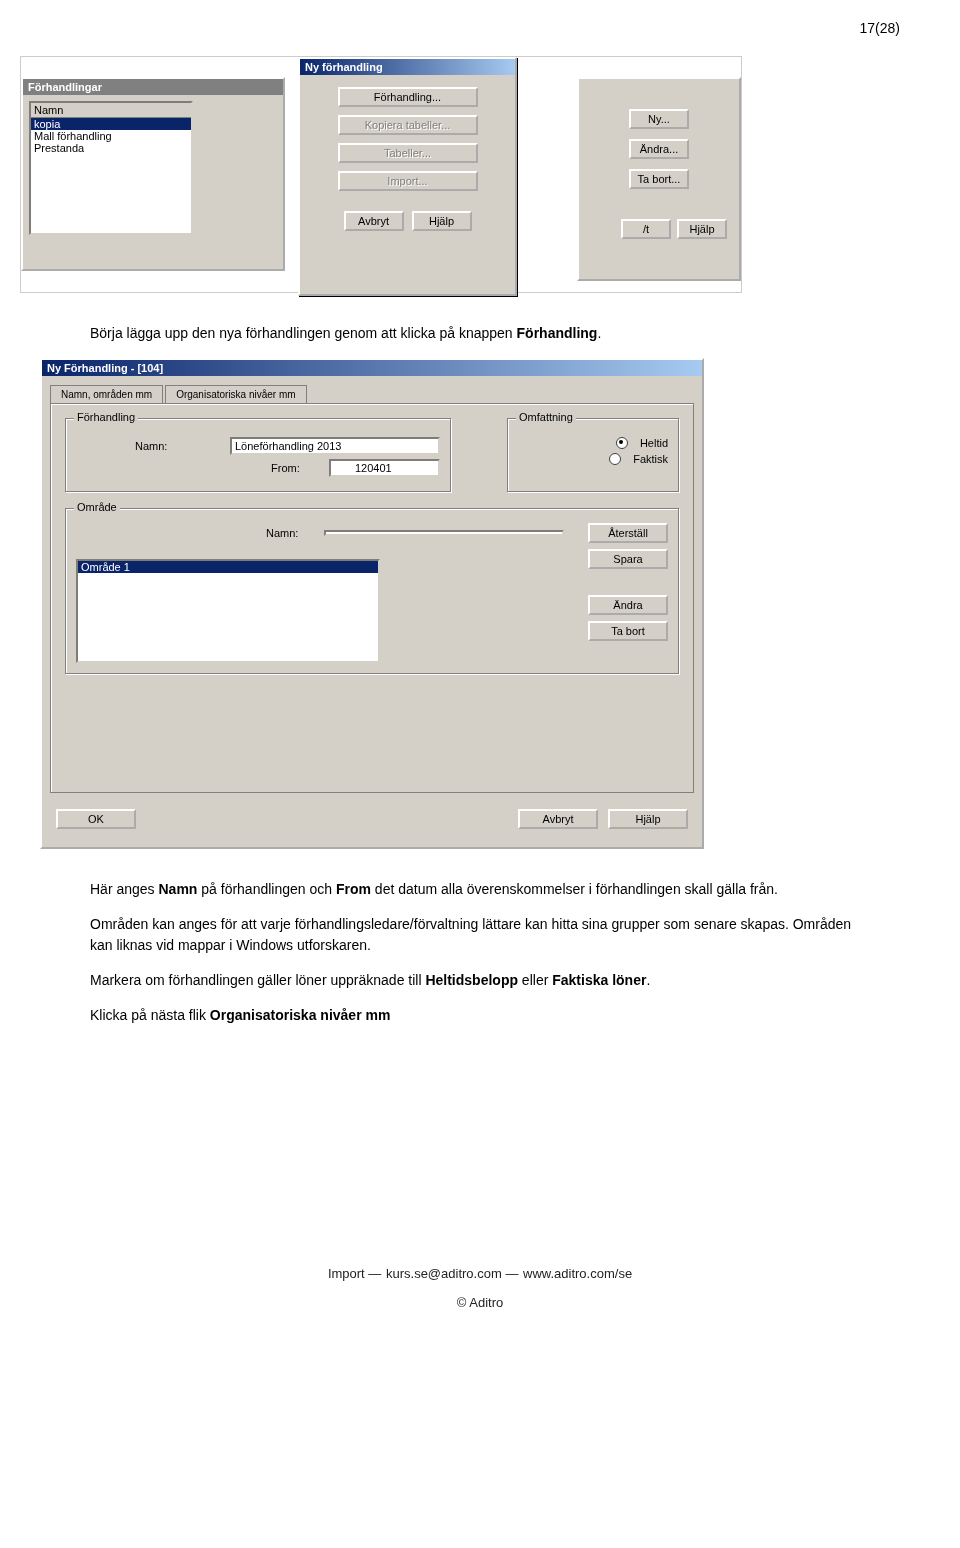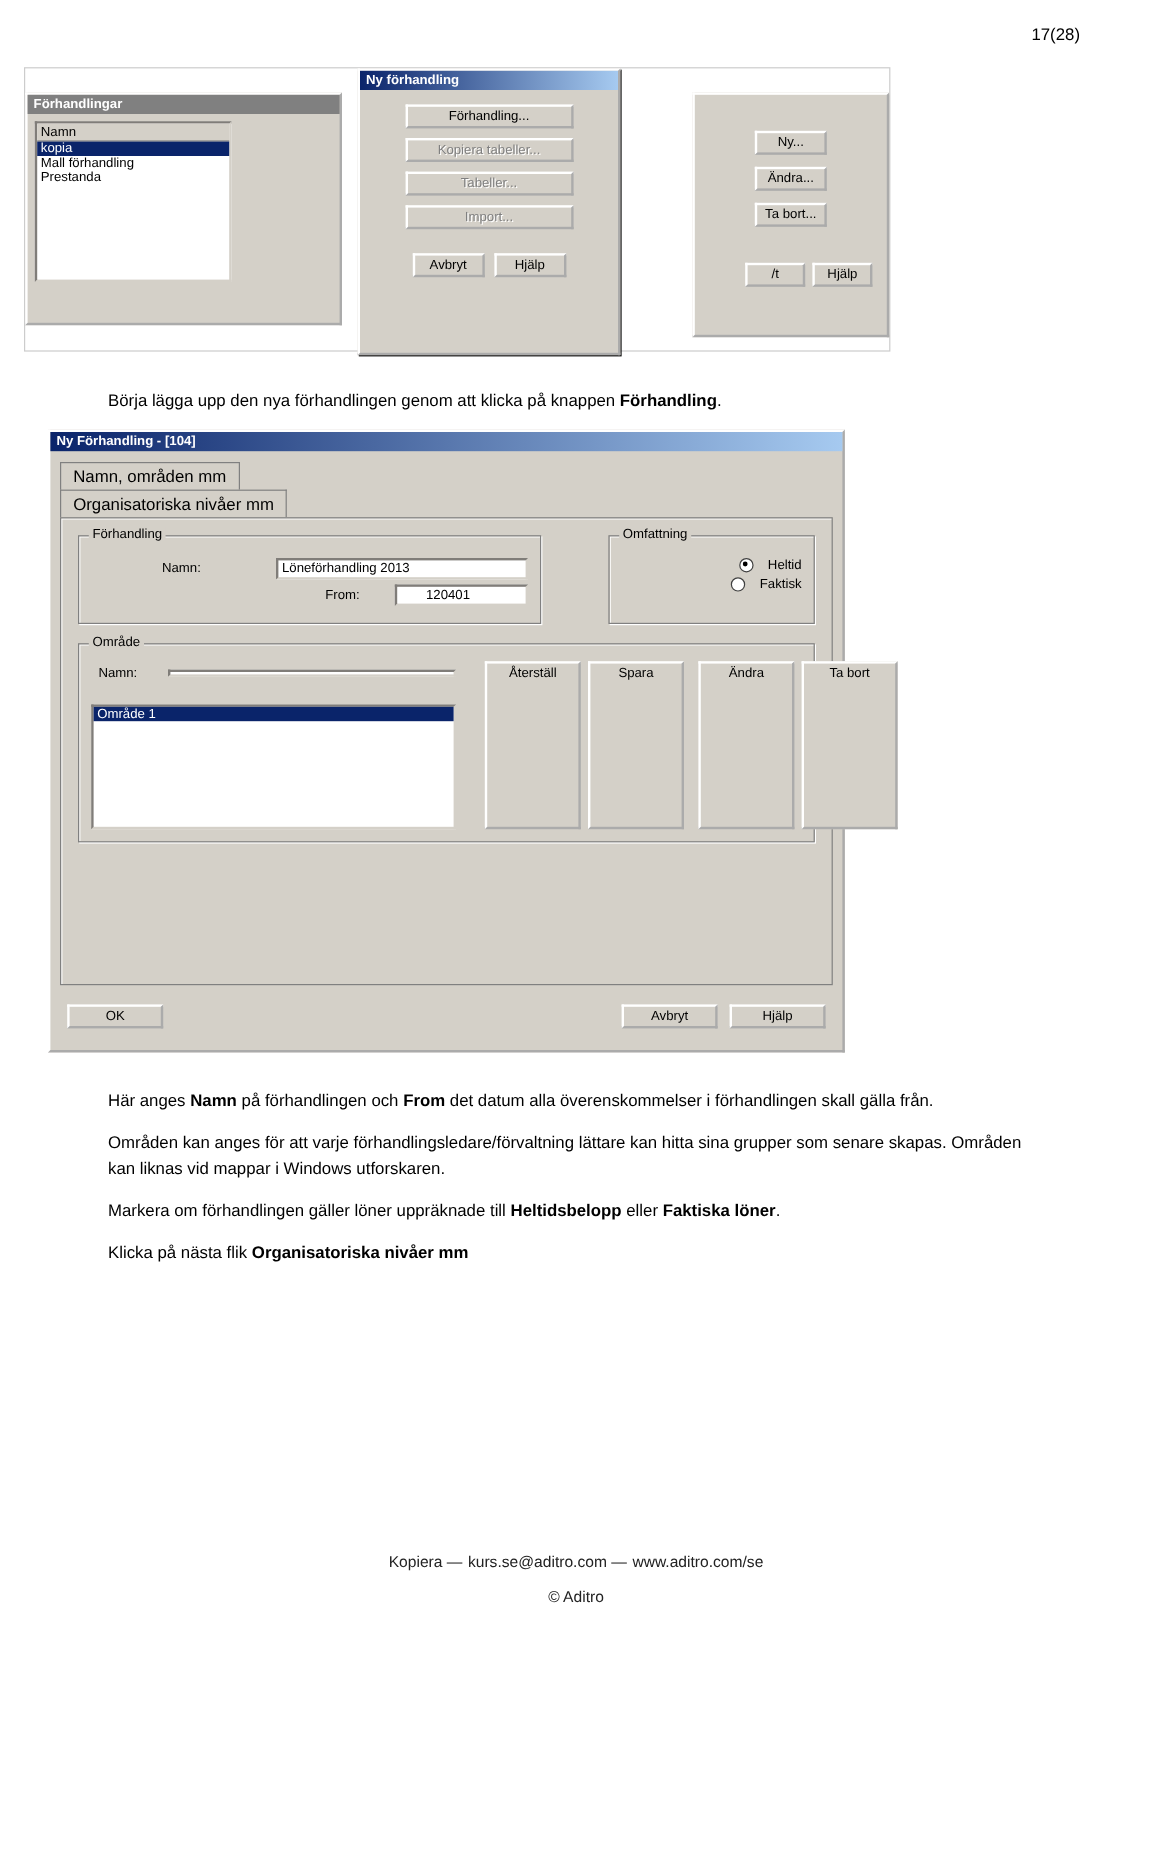--- a/index.html
+++ b/index.html
@@ -68,25 +68,24 @@
     position: absolute;
     top: -8px;
     left: 8px;
     background: #d4d0c8;
     padding: 0 3px;
     font-size: 11px;
     font-family: Tahoma, Arial, sans-serif;
   }
   .tab-strip {
     display: flex;
-    align-items: flex-start;
+    align-items: center;
     margin-left: 8px;
-    font-size: 14px;
+    font-size: 10px;
     font-family: Tahoma, Arial, sans-serif;
-    flex-direction: column;
   }
   .tab {
     background: #d4d0c8;
     border: 1px solid #808080;
     border-bottom: none;
     padding: 3px 10px;
     margin-right: 2px;
     position: relative;
   }
   .tab.active {
@@ -148,21 +147,21 @@
     width: 660px;
     border: 0;
     margin-bottom: 30px;
   }
   .shot2-body { padding: 8px 0 8px 0; }
   .shot2 .row { display:flex; align-items:center; gap:8px; margin: 4px 0; justify-content: flex-end; }
   .shot2 .namn-input { width: 200px; margin-left: 37px; }
   .shot2 .from-input { width: 80px; padding-left: 24px; }
   .shot2 .omrade-input { width: 230px; }
   .shot2 .ombox { display:flex; gap:40px; }
-  .shot2 .right-btns { display:flex; flex-direction:row; gap:6px; }
+  .shot2 .right-btns { display:flex; flex-direction:column; gap:6px; }
   .shot2 .right-btns .win-btn { width: 80px; }
   .shot2 .bottom-bar { display:flex; justify-content:space-between; padding: 6px 14px 10px 14px; }
   .shot2 .bottom-bar .win-btn { width: 80px; }
   .shot2 .omrade-list { width: 300px; height: 100px; }
 
   
   .doc-text {
     padding: 0 70px 0 70px;
     line-height: 1.5;
   }
@@ -308,20 +307,20 @@
     </p>
     <p>
       <span>Klicka på nästa flik </span><span class="b">Organisatoriska nivåer mm</span>
     </p>
   </div>
 
 </div>
 
 <div class="footer">
   <div>
-    <span>Kopiera</span>
+    <span>Import</span>
     <span class="sep">—</span>
     <span>kurs.se@aditro.com</span>
     <span class="sep">—</span>
     <span>www.aditro.com/se</span>
   </div>
   <div style="margin-top:14px;">© Aditro</div>
 </div>
 
 </body></html>

